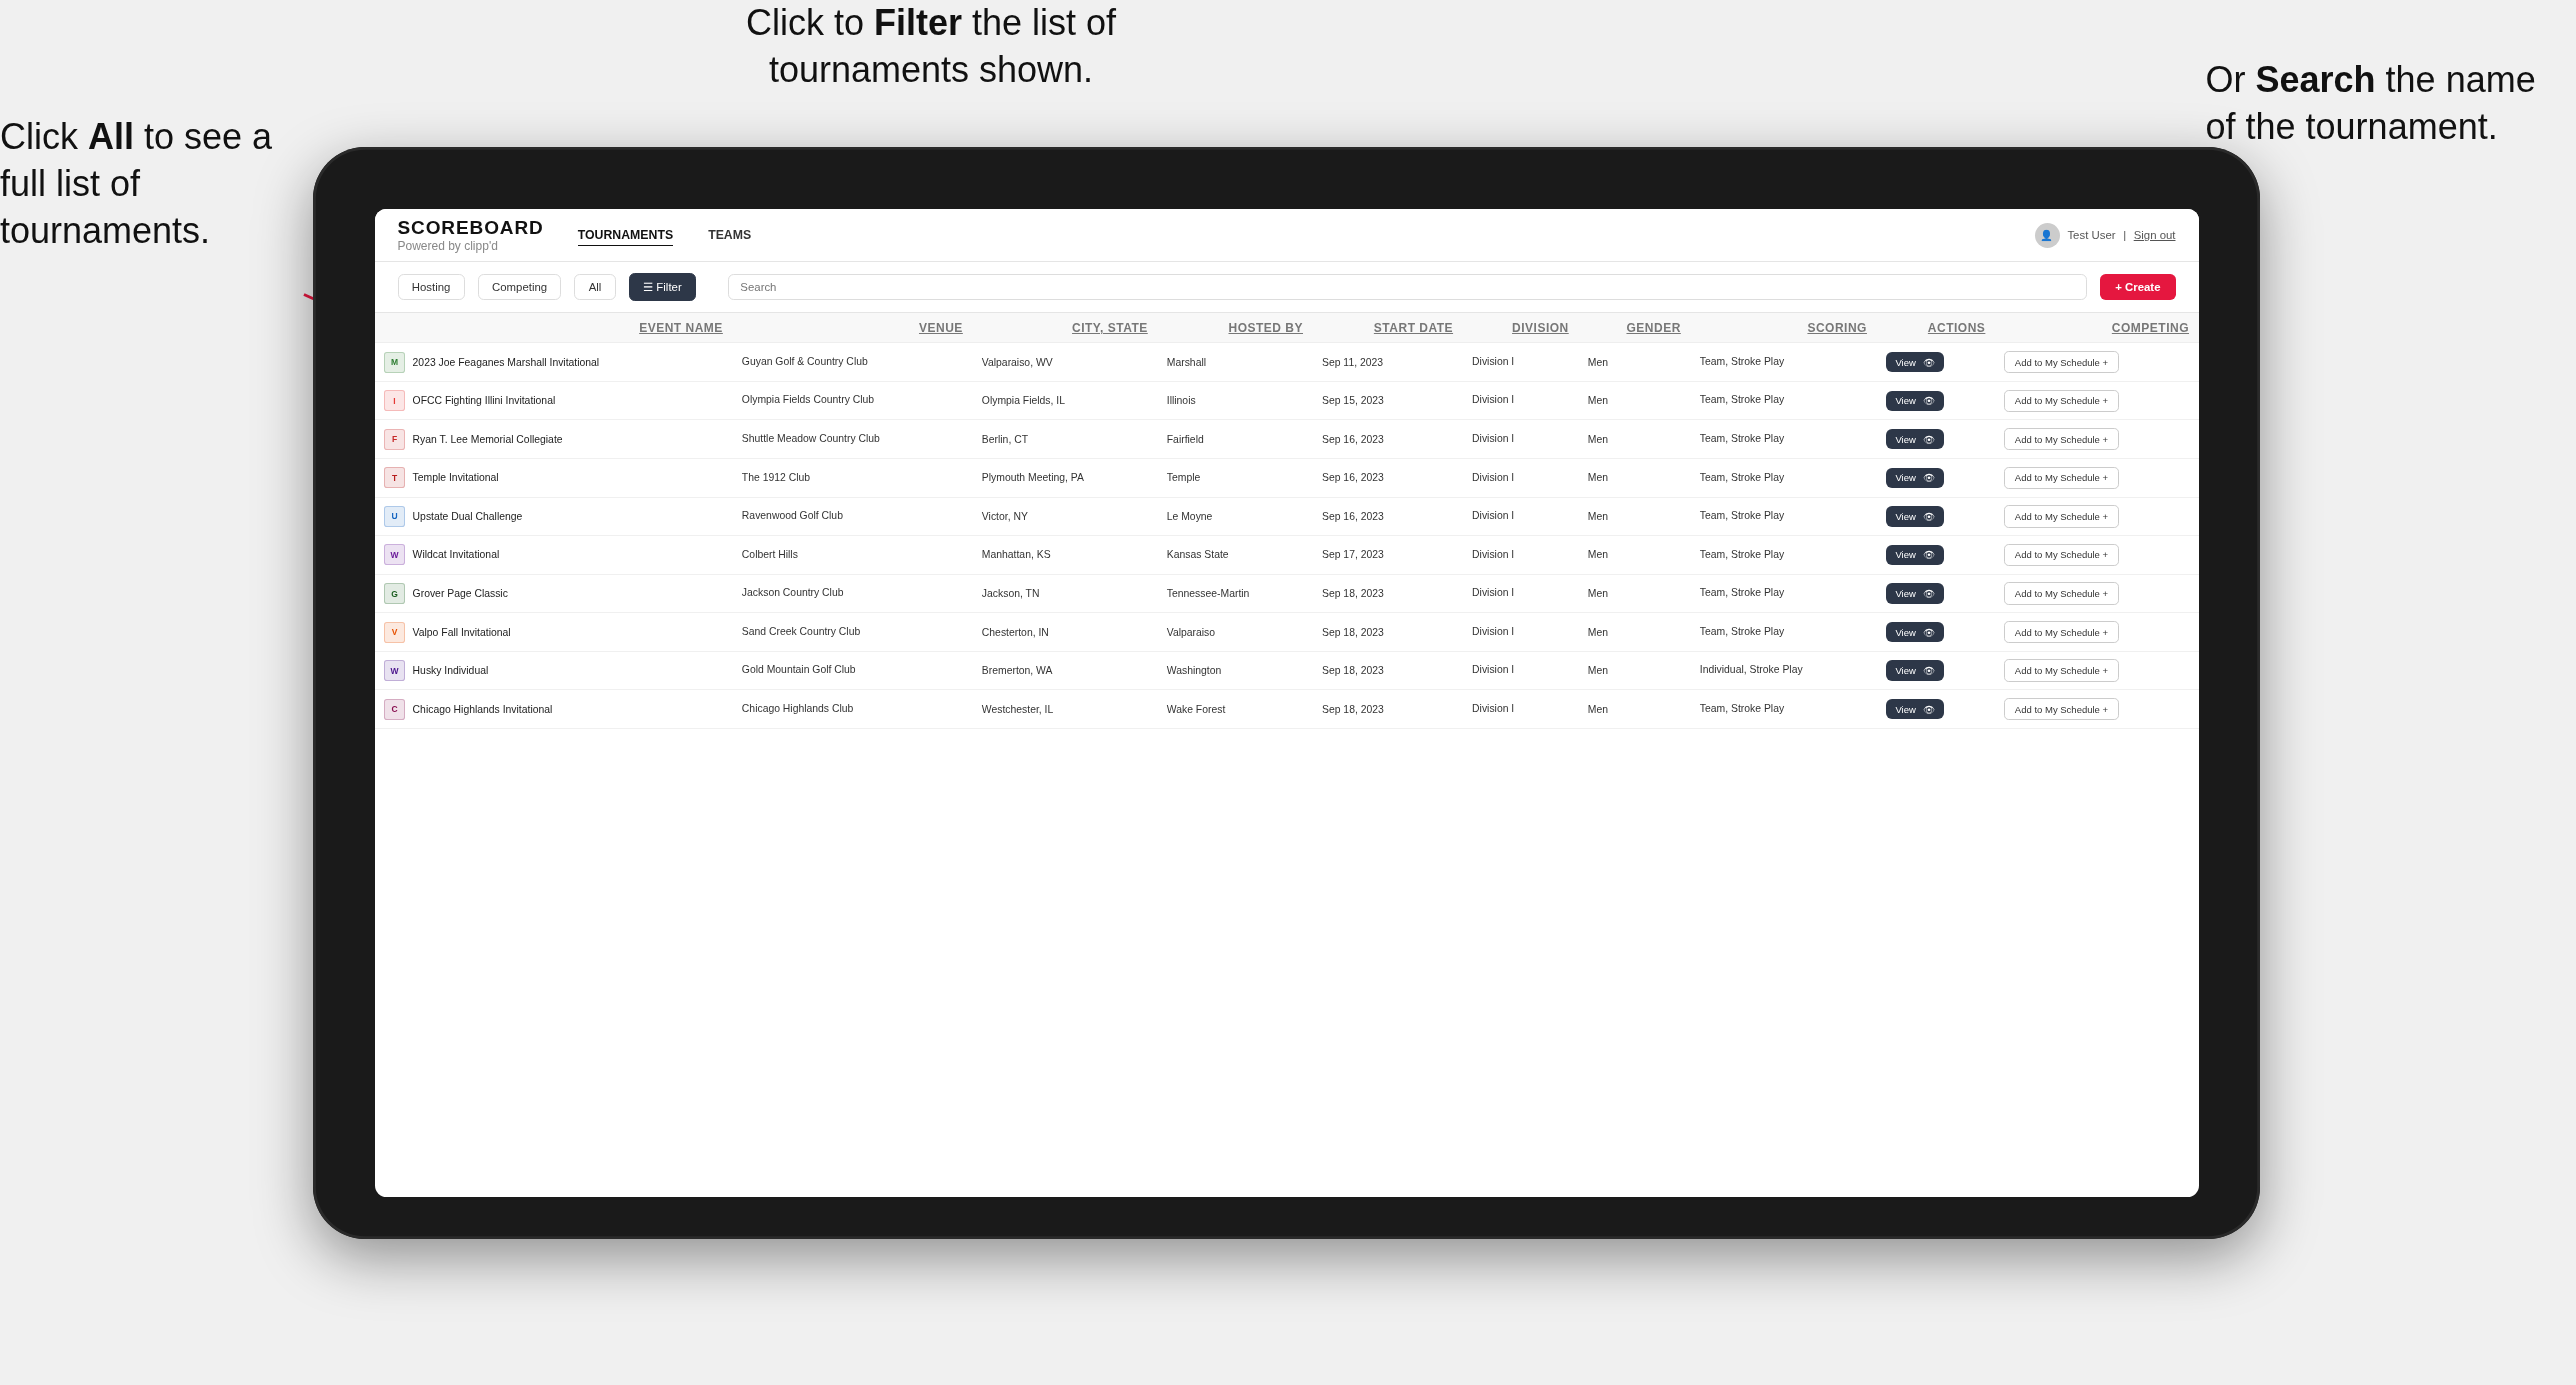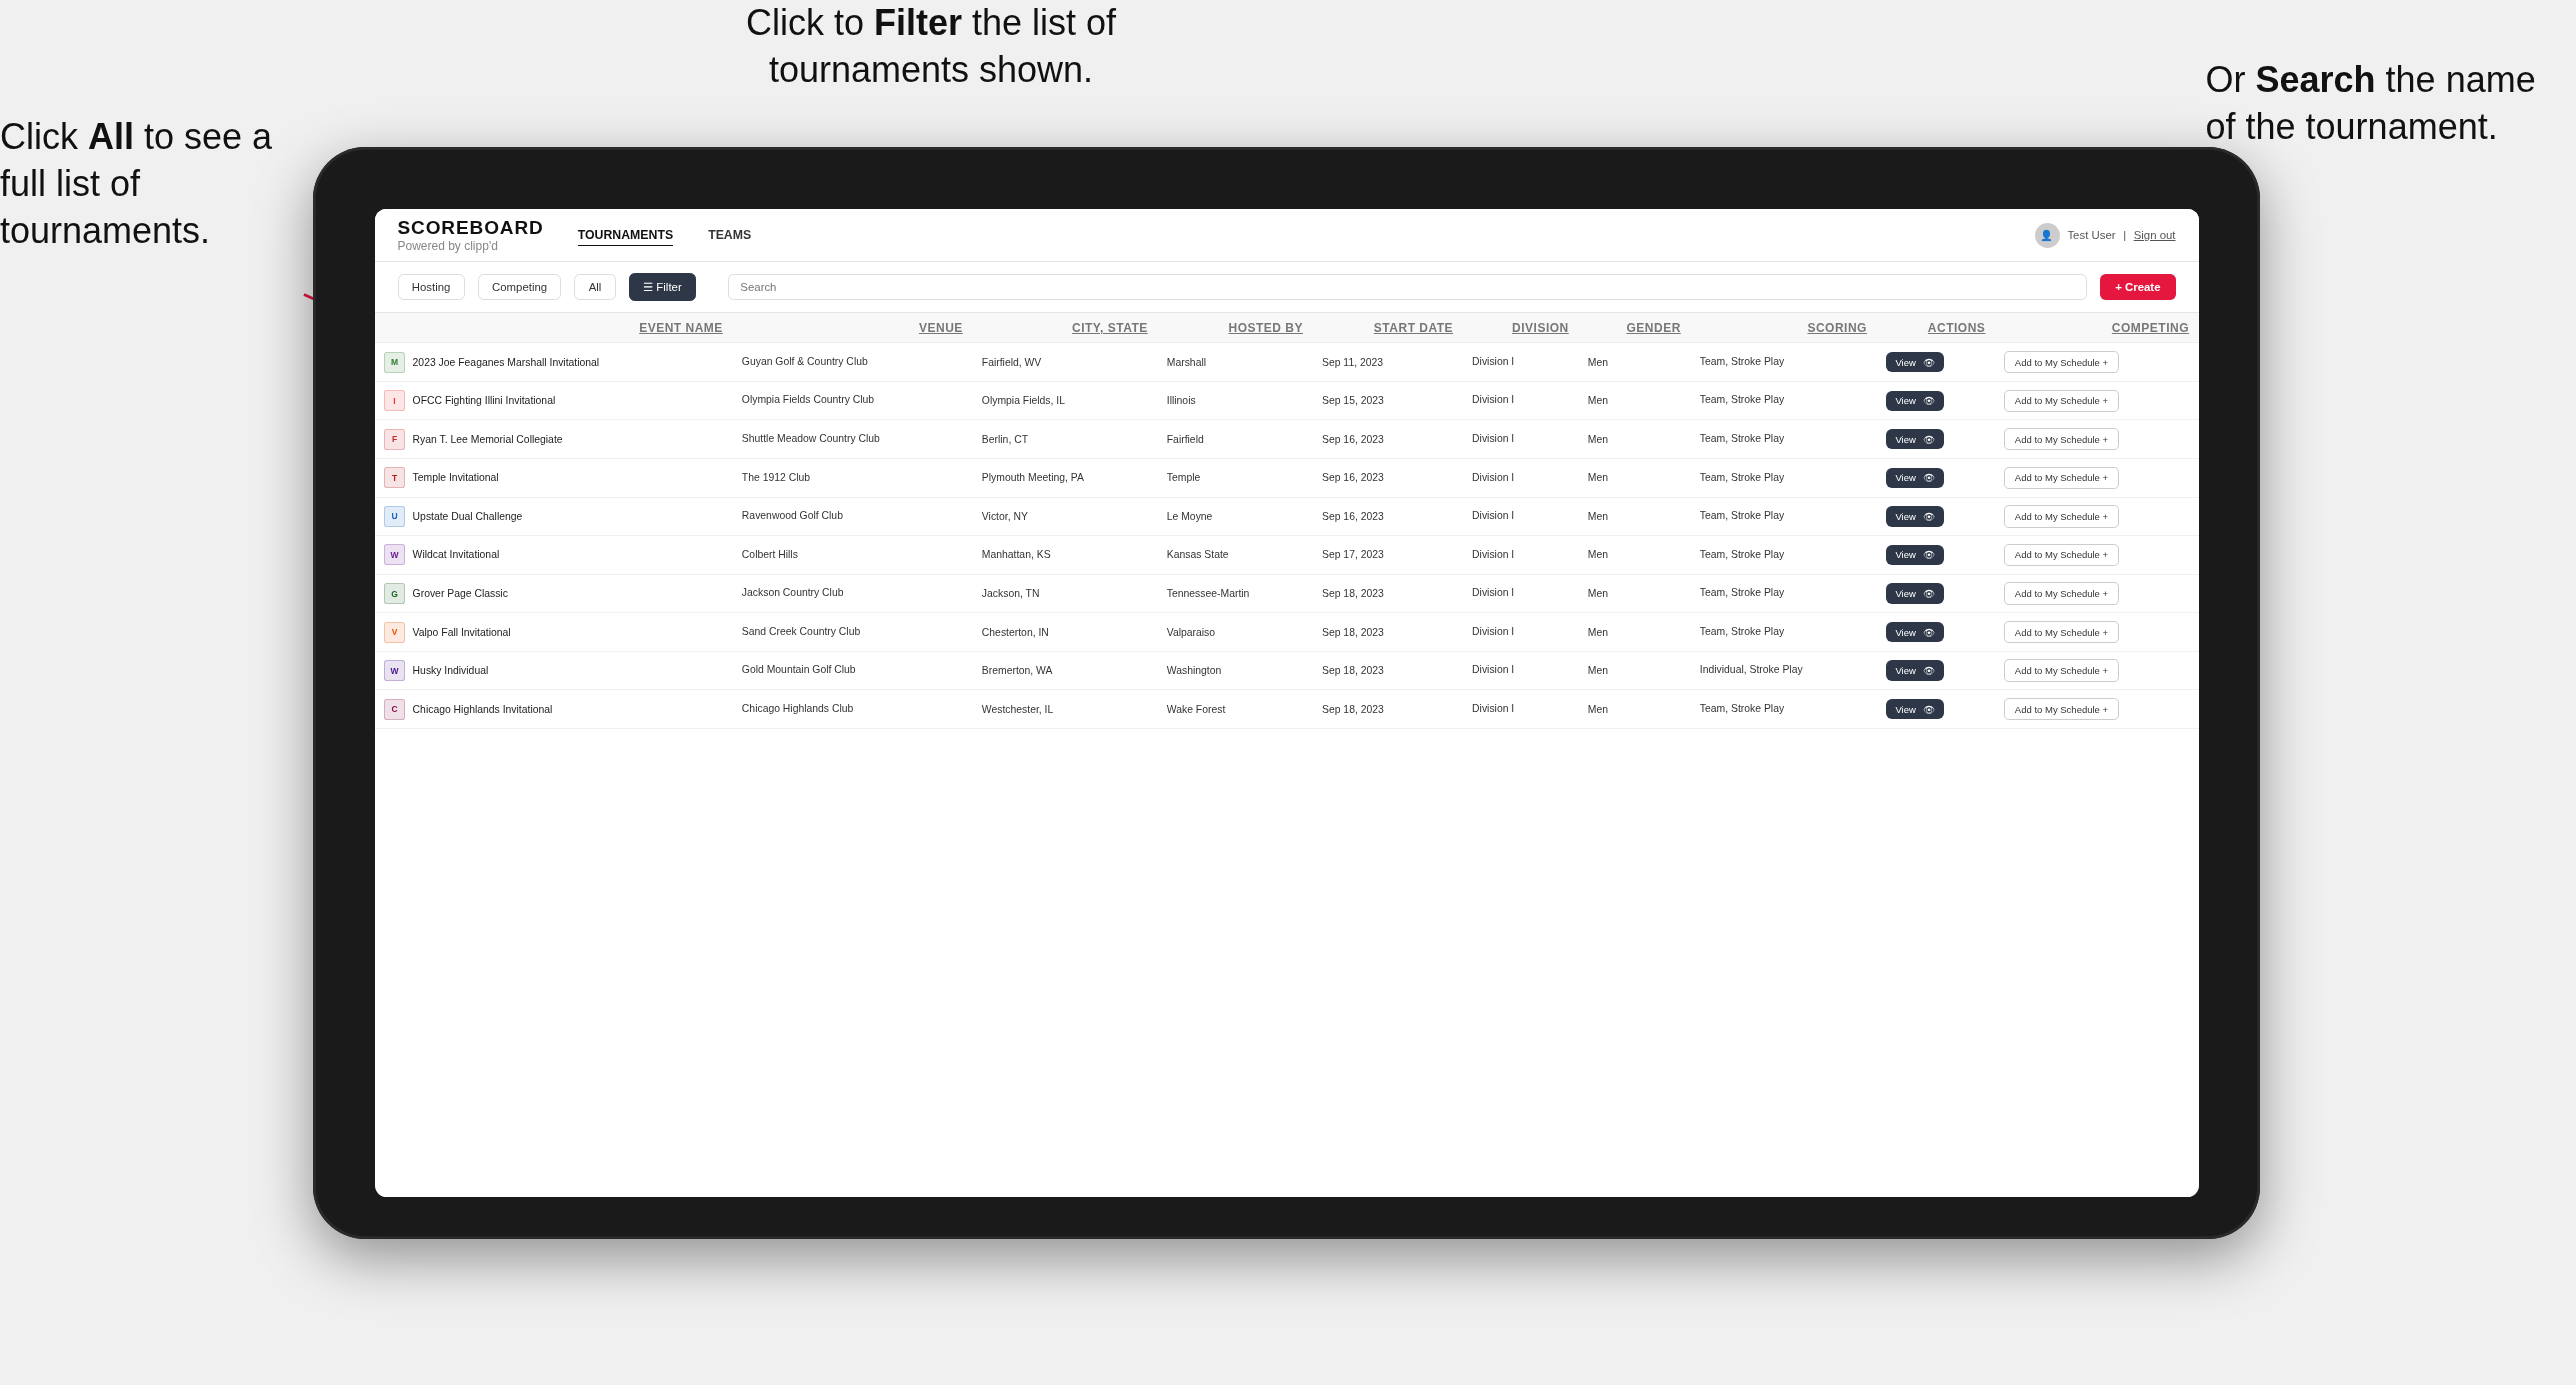--- a/index.html
+++ b/index.html
@@ -336,21 +336,21 @@
         </thead>
         <tbody id="table-body">
         <tr>
     <td>
       <div class="event-name-cell">
         <div class="team-logo" style="background:#2e7d3220; color:#2e7d32; border:0.9px solid #2e7d3240;">M</div>
         <span class="event-name-text">2023 Joe Feaganes Marshall Invitational</span>
       </div>
     </td>
     <td><span class="two-line">Guyan Golf &amp; Country Club</span></td>
-    <td>Fairfield, WV</td>
+    <td>Valparaiso, WV</td>
     <td>Marshall</td>
     <td>Sep 11, 2023</td>
     <td><span class="two-line">Division I</span></td>
     <td>Men</td>
     <td><span class="two-line">Team, Stroke Play</span></td>
     <td>
       <button class="view-btn">
         <span>View</span>
         <span class="eye-icon">👁</span>
       </button>

